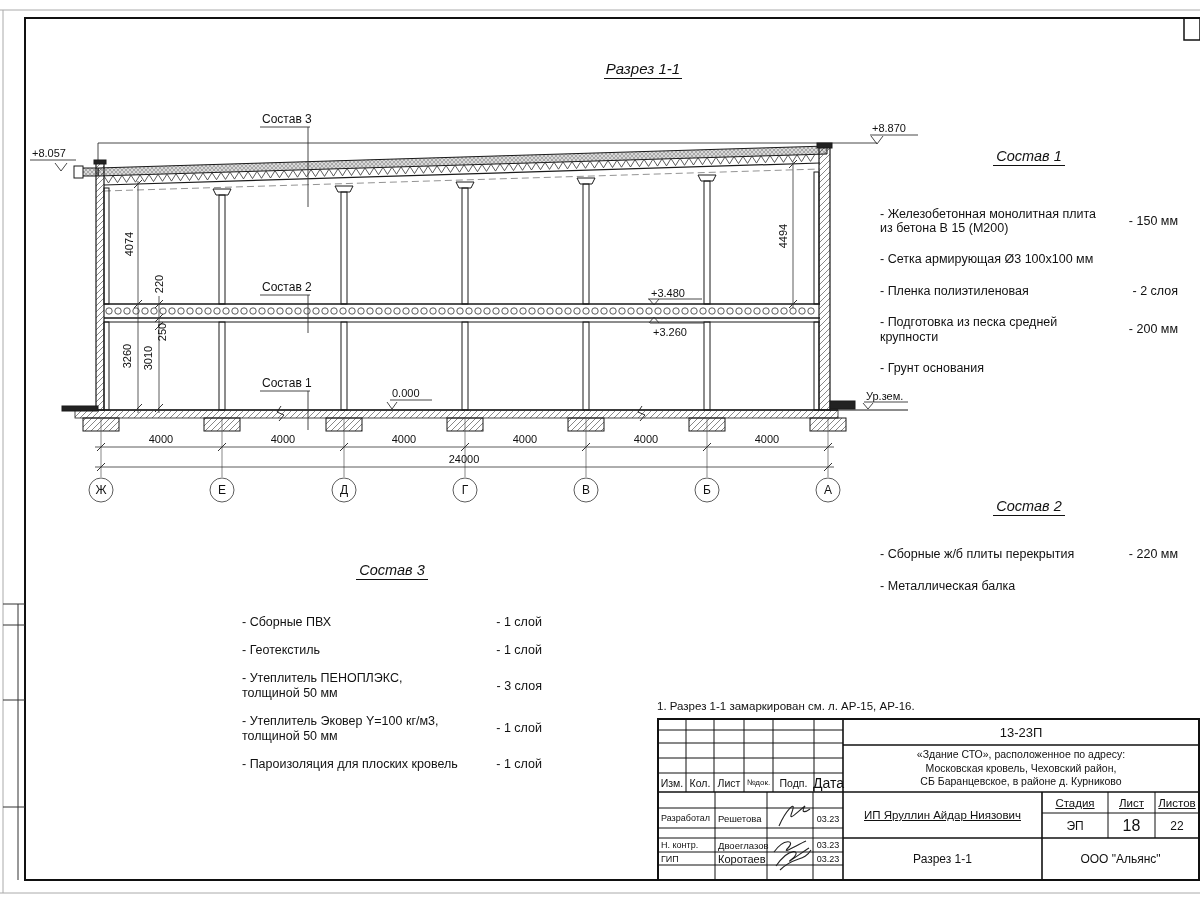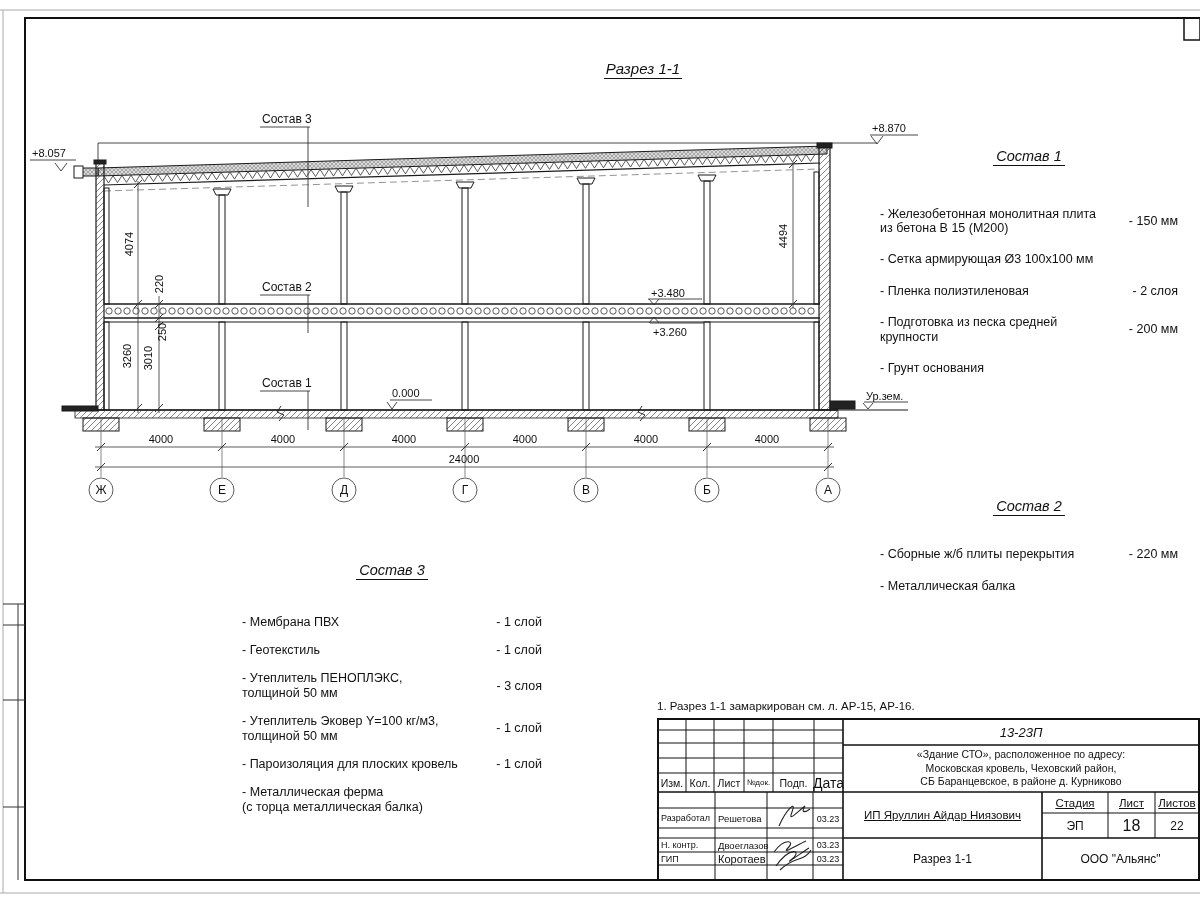--- a/index.html
+++ b/index.html
@@ -22,21 +22,21 @@
   #sostav2 .li{margin-bottom:18px;}
   #sostav3{left:242px;top:562px;width:300px;}
   #sostav3 .hd{margin-bottom:36px;}
   #note{left:657px;top:700px;font-size:11.5px;}
   
   .tb{font-size:10px;}
   .tb .c{position:absolute;display:flex;align-items:center;justify-content:center;text-align:center;}
   .tb .l{justify-content:flex-start;text-align:left;}
   .small{font-size:8px;}
   .mid{font-size:11.5px;text-decoration:underline;}
-  .big{font-size:13px;font-style:italic;}
+  .big{font-size:13px;}
   .pre{white-space:pre-line;line-height:1.28;}
 </style>
 </head>
 <body>
 
 <svg class="abs" style="left:0;top:0" width="1200" height="900" viewBox="0 0 1200 900" font-family="Liberation Sans, sans-serif" fill="#111">
   <defs>
     <pattern id="xh" width="4" height="4" patternUnits="userSpaceOnUse">
       <rect width="4" height="4" fill="#d9d9d9"></rect>
       <path d="M0,0 L4,4 M4,0 L0,4" stroke="#777" stroke-width="0.5"></path>
@@ -402,45 +402,40 @@
     </div>
   <div class="li">
       <span class="nm">- Металлическая  балка</span>
       <span class="qty"></span>
     </div>
 </div>
 
 <div class="abs legend" id="sostav3">
   <div class="hd"><span>Состав 3</span></div>
   <div class="li">
-      <span class="nm">- Мембрана ПВХ</span>
+      <span class="nm">- Сборные ПВХ</span>
       <span class="qty">- 1 слой</span>
     </div>
   <div class="li">
       <span class="nm">- Геотекстиль</span>
       <span class="qty">- 1 слой</span>
     </div>
   <div class="li">
       <span class="nm">- Утеплитель ПЕНОПЛЭКС,
 толщиной 50 мм</span>
       <span class="qty">- 3 слоя</span>
     </div>
   <div class="li">
       <span class="nm">- Утеплитель Эковер Y=100 кг/м3,
 толщиной 50 мм</span>
       <span class="qty">- 1 слой</span>
     </div>
   <div class="li">
       <span class="nm">- Пароизоляция для плоских кровель</span>
       <span class="qty">- 1 слой</span>
-    </div>
-  <div class="li">
-      <span class="nm">- Металлическая ферма
-(с торца металлическая балка)</span>
-      <span class="qty"></span>
     </div>
 </div>
 
 <div class="abs" id="note">1. Разрез 1-1 замаркирован см. л. АР-15, АР-16.</div>
 
 <div class="tb">
   <div class="c" style="left:658px;top:773px;width:28px;height:19px;font-size:10.5px">Изм.</div>
   <div class="c" style="left:686px;top:773px;width:28px;height:19px;font-size:10.5px">Кол.</div>
   <div class="c" style="left:714px;top:773px;width:30px;height:19px;font-size:10.5px">Лист</div>
   <div class="c small" style="left:744px;top:773px;width:29px;height:19px">№док.</div>

